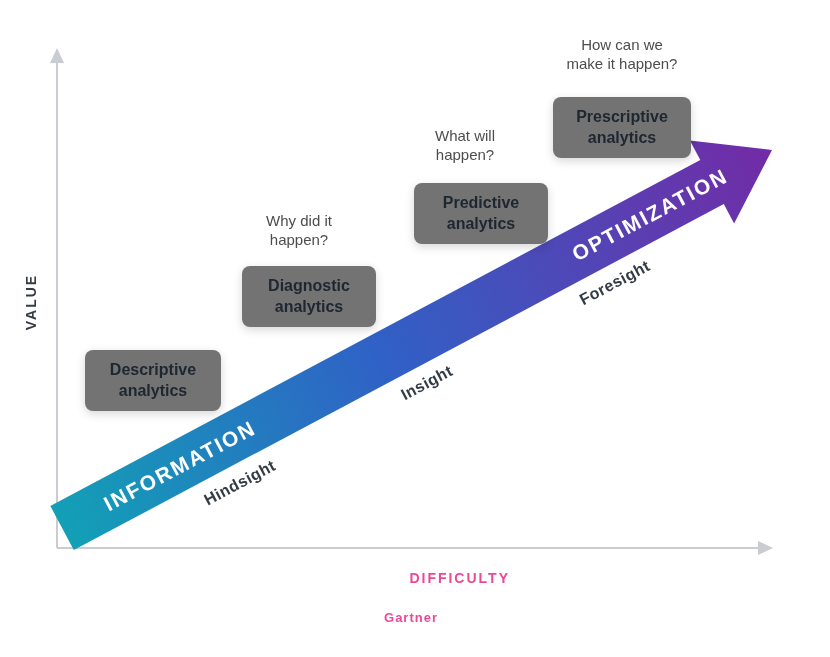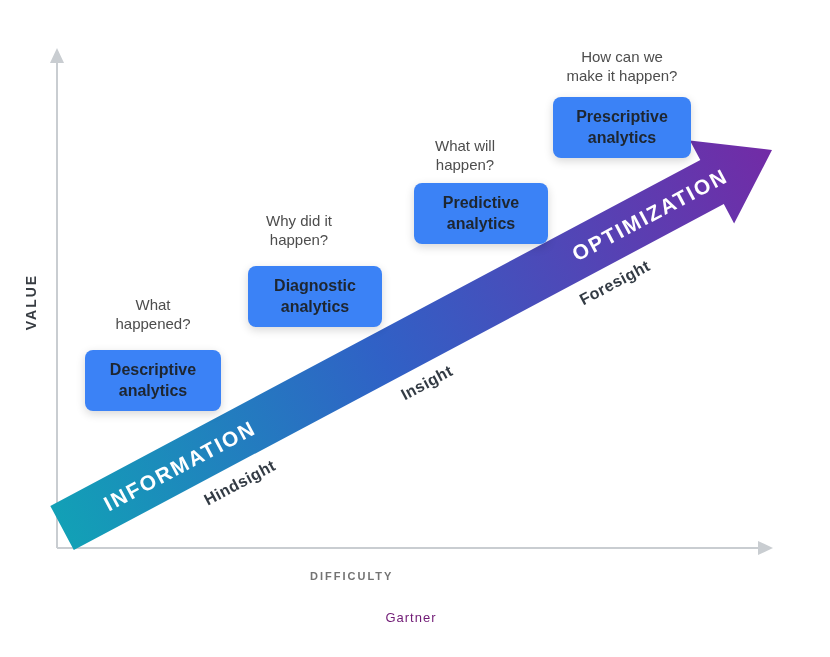--- a/index.html
+++ b/index.html
@@ -54,39 +54,39 @@
 
   .question {
     position: absolute;
     color: #4d4d4d;
     font-size: 15px;
     line-height: 1.25;
     text-align: center;
   }
   .question.q1 { left: 83px;  top: 296px; width: 140px; }
   .question.q2 { left: 229px; top: 212px; width: 140px; }
-  .question.q3 { left: 395px; top: 137px; width: 140px; }
-  .question.q4 { left: 542px; top: 48px;  width: 160px; }
+  .question.q3 { left: 395px; top: 127px; width: 140px; }
+  .question.q4 { left: 542px; top: 36px;  width: 160px; }
 
   .card {
     position: absolute;
-    background: #3b82f6;
+    background: #737373;
     border-radius: 8px;
     box-shadow: 0 3px 10px rgba(0,0,0,0.16);
     display: flex;
     align-items: center;
     justify-content: center;
     text-align: center;
     color: #1e2630;
     font-weight: 700;
     font-size: 16px;
     line-height: 1.3;
   }
   .card.c1 { left: 85px;  top: 350px; width: 136px; height: 61px; align-items: center; }
-  .card.c2 { left: 248px; top: 266px; width: 134px; height: 61px; }
+  .card.c2 { left: 242px; top: 266px; width: 134px; height: 61px; }
   .card.c3 { left: 398px; top: 183px; width: 134px; height: 61px; margin-left: 16px; }
   .card.c4 { left: 553px; top: 97px;  width: 138px; height: 61px; }
 
   .ylabel {
     position: absolute;
     left: -19px;
     top: 292px;
     width: 100px;
     height: 20px;
     line-height: 20px;
@@ -95,35 +95,36 @@
     font-weight: 700;
     font-size: 14px;
     letter-spacing: 2px;
     color: #373c42;
   }
   .xlabel {
     position: absolute;
     left: 310px;
     top: 570px;
     width: 200px;
-    text-align: left;
+    text-align: right;
     font-weight: 700;
-    font-size: 11px;
+    font-size: 14px;
     letter-spacing: 2px;
-    color: #737373;
+    color: #ec4899;
   }
   .attribution {
     position: absolute;
     left: 336px;
     top: 610px;
     width: 150px;
     text-align: center;
     font-size: 13px;
     letter-spacing: 1px;
-    color: #701a75;
+    color: #ec4899;
+    font-weight: bold;
   }
 </style>
 </head>
 <body>
 
 <div id="stage">
 
   <svg id="canvas" width="830" height="657" viewBox="0 0 830 657">
     <defs>
       <linearGradient id="arrowGrad" gradientUnits="userSpaceOnUse" x1="62" y1="528" x2="772" y2="150">
@@ -145,22 +146,20 @@
   <div class="xlabel">DIFFICULTY</div>
   <div class="attribution">Gartner</div>
 
   <div class="arrow-label info">INFORMATION</div>
   <div class="arrow-label opt">OPTIMIZATION</div>
 
   <div class="phase p1">Hindsight</div>
   <div class="phase p2">Insight</div>
   <div class="phase p3">Foresight</div>
 
-  <div class="question q1 prelined">What
-happened?</div>
   <div class="question q2 prelined">Why did it
 happen?</div>
   <div class="question q3 prelined">What will
 happen?</div>
   <div class="question q4 prelined">How can we
 make it happen?</div>
 
   <div class="card c1">
     <span class="prelined">Descriptive
 analytics</span>

